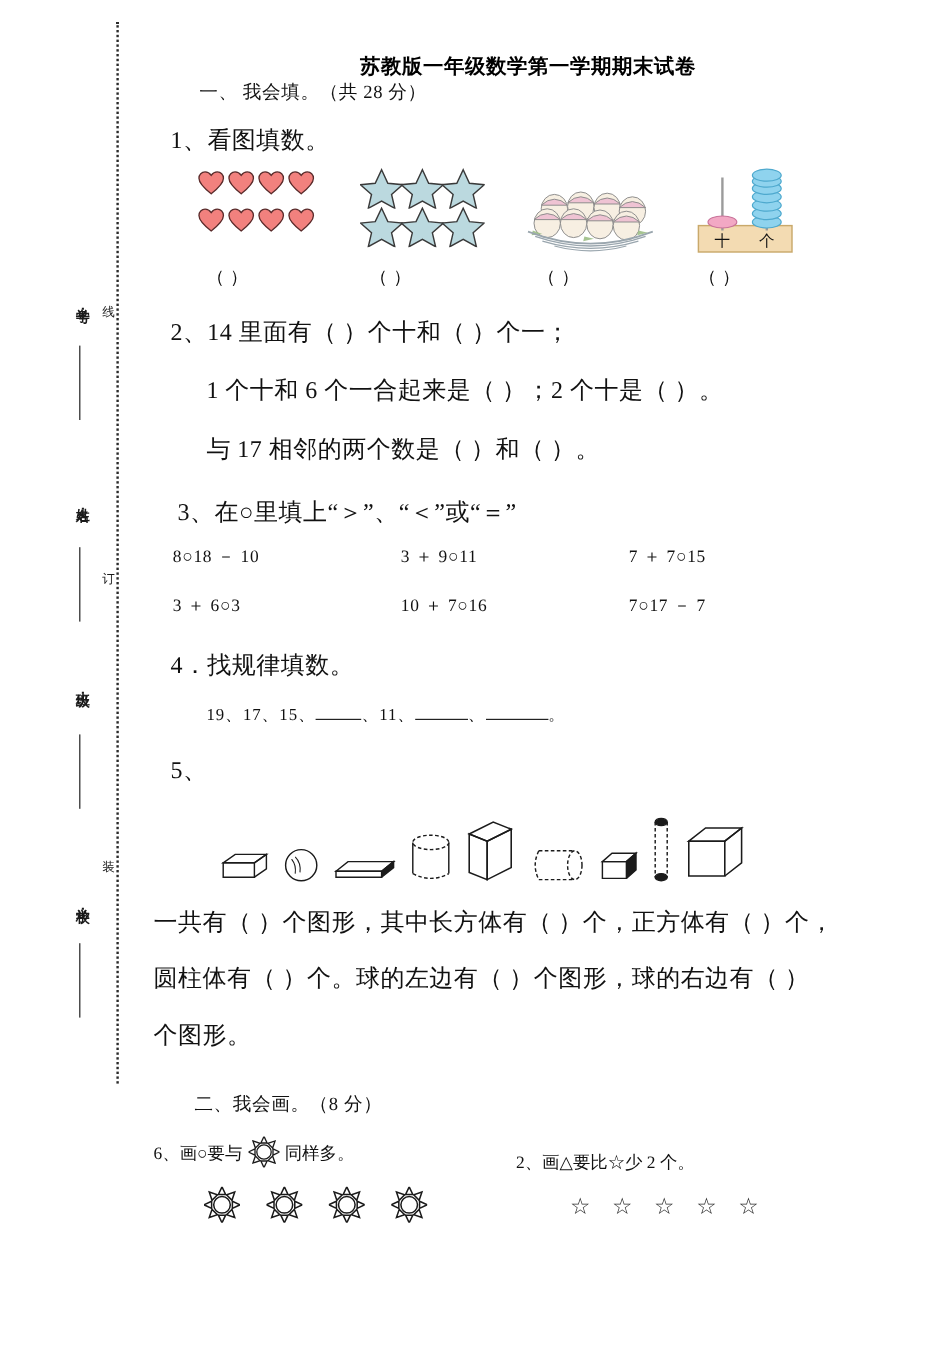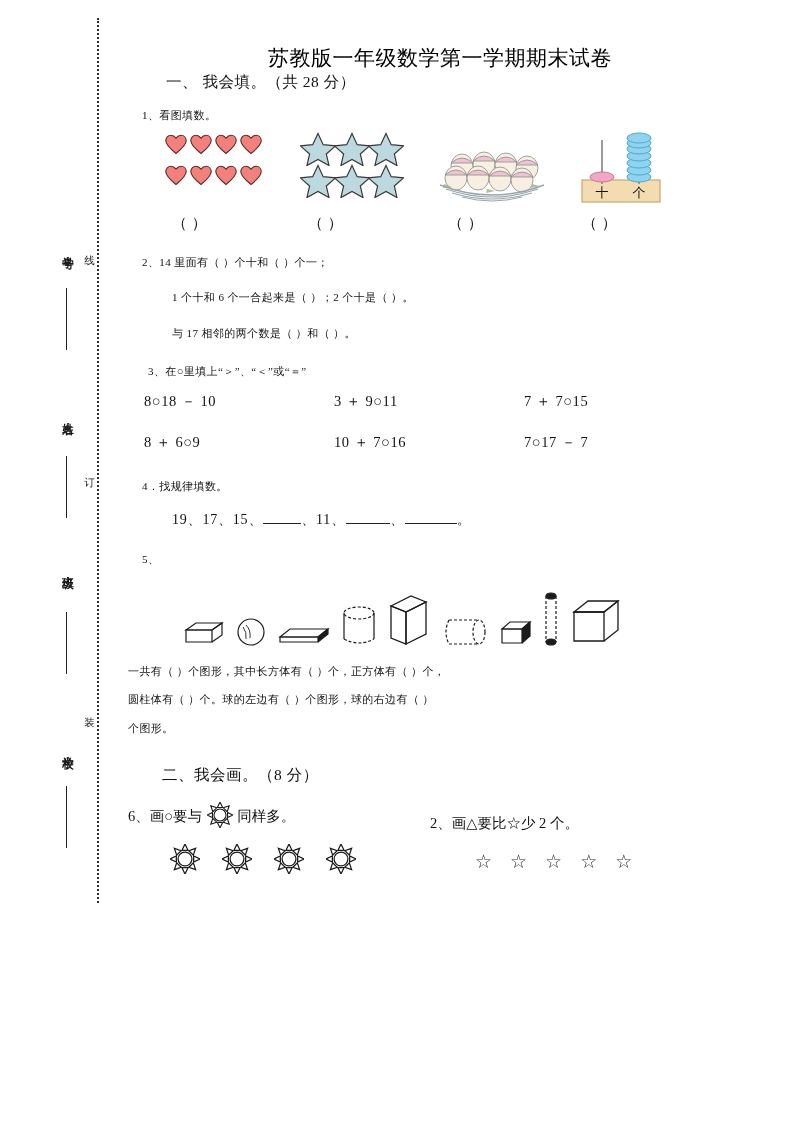--- a/index.html
+++ b/index.html
@@ -59,35 +59,35 @@
   
   #sheet {
     position: absolute;
     left: 120px;
     top: 0;
     width: 640px;
   }
   #paper-title {
     text-align: center;
     font-family: "DejaVu Sans", "Liberation Sans", sans-serif;
-    font-weight: normal;
-    font-size: 21px;
+    font-weight: bold;
+    font-size: 17px;
     letter-spacing: 0.5px;
     margin-top: 44px;
     color: #000;
   }
 
   .section-head {
     font-family: "Liberation Serif", "DejaVu Serif", serif;
     font-size: 15.5px;
     padding-left: 46px;
     letter-spacing: 0.5px;
   }
   .q-line {
-    font-size: 11px;
+    font-size: 20px;
     letter-spacing: 0.4px;
     line-height: 1.5;
   }
   .q-head {
     margin-top: 14px;
     padding-left: 22px;
   }
   .q-sub {
     padding-left: 52px;
     margin-top: 19px;
@@ -344,21 +344,21 @@
 
   <div class="q-line q-head" style="padding-left:22px;">2、14 里面有（    ）个十和（    ）个一；</div>
   <div class="q-line q-sub">1 个十和 6 个一合起来是（     ）；2 个十是（     ）。</div>
   <div class="q-line q-sub">与 17 相邻的两个数是（     ）和（     ）。</div>
 
   <div class="q-line q-head" style="padding-left:28px; margin-top:22px;">3、在○里填上“＞”、“＜”或“＝”</div>
   <div class="cmp-grid">
     <div class="cmp-cell">8○18 － 10</div>
     <div class="cmp-cell">3 ＋ 9○11</div>
     <div class="cmp-cell">7 ＋ 7○15</div>
-    <div class="cmp-cell">8 ＋ 6○9</div>
+    <div class="cmp-cell">3 ＋ 6○3</div>
     <div class="cmp-cell">10 ＋ 7○16</div>
     <div class="cmp-cell">7○17 － 7</div>
   </div>
 
   <div class="q-line q-head" style="padding-left:22px; margin-top:26px;">4．找规律填数。</div>
 
 
   <div class="seq">
     <span>19、17、15、</span><span class="blank-s"></span><span>、11、</span><span class="blank-m"></span><span>、</span><span class="blank-l"></span><span>。</span>
   </div>

